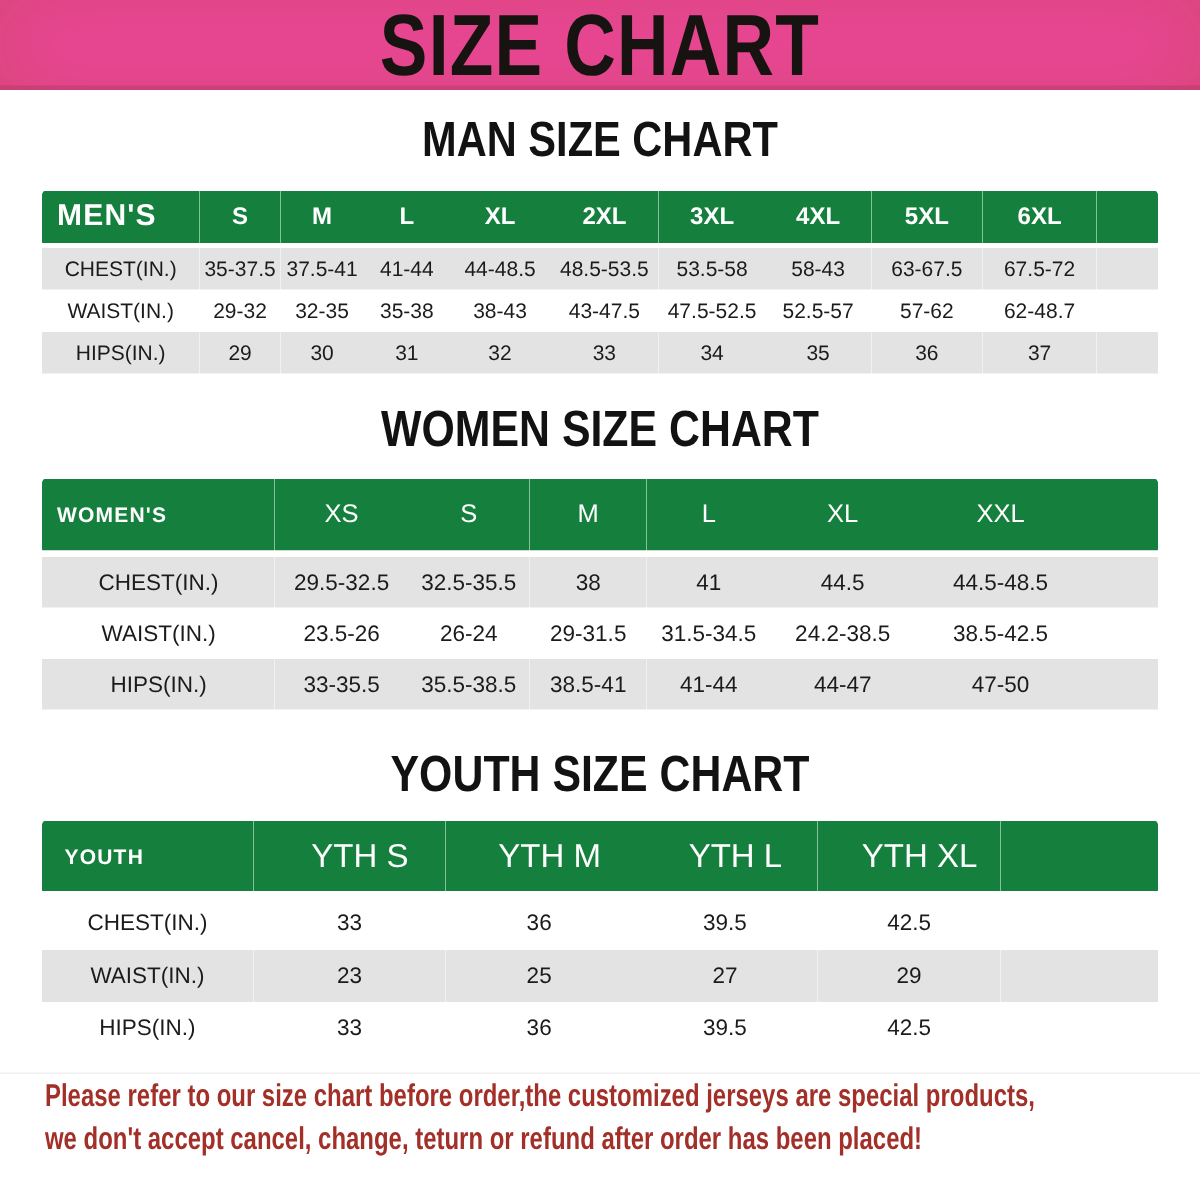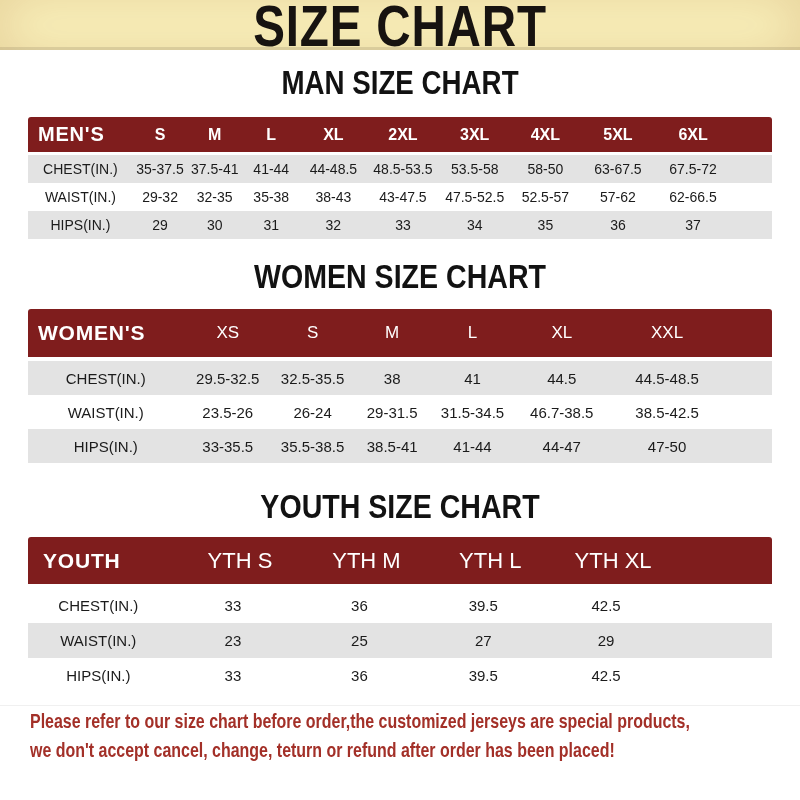--- a/index.html
+++ b/index.html
@@ -8,22 +8,22 @@
     background: #ffffff;
     width: 800px;
     height: 800px;
     overflow: hidden;
     font-family: "Liberation Sans", sans-serif;
   }
 
   
   .banner {
     width: 800px;
-    height: 50px;
-    background: #fef9c3;
+    height: 60px;
+    background: #ec4899;
     box-shadow: inset 0 0 55px rgba(140,60,0,0.22), inset 0 -3px 0 rgba(0,0,0,0.10);
     display: flex;
     align-items: center;
     justify-content: center;
   }
   .banner h1 {
     margin: 0;
     font-size: 58px;
     font-weight: bold;
     color: #171310;
@@ -49,35 +49,35 @@
   #section-men   .table-wrap { margin-top: 17px; }
   #section-women .table-wrap { margin-top: 16px; }
   #section-youth .table-wrap { margin-top: 14px; }
 
   table.size-table {
     width: 100%;
     border-collapse: collapse;
     table-layout: fixed;
   }
   table.size-table thead th {
-    background: #7f1d1d;
+    background: #15803d;
     color: #ffffff;
     border-bottom: 4px solid #ffffff;
     white-space: nowrap;
     overflow: hidden;
   }
   table.size-table thead th:first-child { border-radius: 3px 0 0 3px; }
   table.size-table thead th:last-child  { border-radius: 0 3px 3px 0; }
 
   th.label-col {
     text-align: left;
     padding-left: 10px;
     font-weight: bold;
     letter-spacing: 0.8px;
-    font-size: 21px;
+    font-size: 14px;
   }
   th.size-col { text-align: center; font-weight: bold; }
 
   #table-men thead th   { height: 33px; border-bottom: 3px solid #fff; }
   #table-men th.label-col { font-size: 20px; }
   #table-men th.size-col  { font-size: 16px; }
 
   #table-women thead th { height: 46px; }
   #table-women th.size-col { font-size: 17px; font-weight: normal; margin-top: 24px; }
 
@@ -157,36 +157,36 @@
           </thead>
           <tbody>
             <tr class="gray">
               <td class="row-label">CHEST(IN.)</td>
               <td>35-37.5</td>
               <td>37.5-41</td>
               <td>41-44</td>
               <td>44-48.5</td>
               <td>48.5-53.5</td>
               <td>53.5-58</td>
-              <td>58-50</td>
+              <td>58-43</td>
               <td>63-67.5</td>
               <td>67.5-72</td>
               <td class="filler"></td>
             </tr>
             <tr class="white">
               <td class="row-label">WAIST(IN.)</td>
               <td>29-32</td>
               <td>32-35</td>
               <td>35-38</td>
               <td>38-43</td>
               <td>43-47.5</td>
               <td>47.5-52.5</td>
               <td>52.5-57</td>
               <td>57-62</td>
-              <td>62-66.5</td>
+              <td>62-48.7</td>
               <td class="filler"></td>
             </tr>
             <tr class="gray">
               <td class="row-label">HIPS(IN.)</td>
               <td>29</td>
               <td>30</td>
               <td>31</td>
               <td>32</td>
               <td>33</td>
               <td>34</td>
@@ -236,21 +236,21 @@
               <td>44.5</td>
               <td>44.5-48.5</td>
               <td class="filler"></td>
             </tr>
             <tr class="white">
               <td class="row-label">WAIST(IN.)</td>
               <td>23.5-26</td>
               <td>26-24</td>
               <td>29-31.5</td>
               <td>31.5-34.5</td>
-              <td>46.7-38.5</td>
+              <td>24.2-38.5</td>
               <td>38.5-42.5</td>
               <td class="filler"></td>
             </tr>
             <tr class="gray">
               <td class="row-label">HIPS(IN.)</td>
               <td>33-35.5</td>
               <td>35.5-38.5</td>
               <td>38.5-41</td>
               <td>41-44</td>
               <td>44-47</td>

